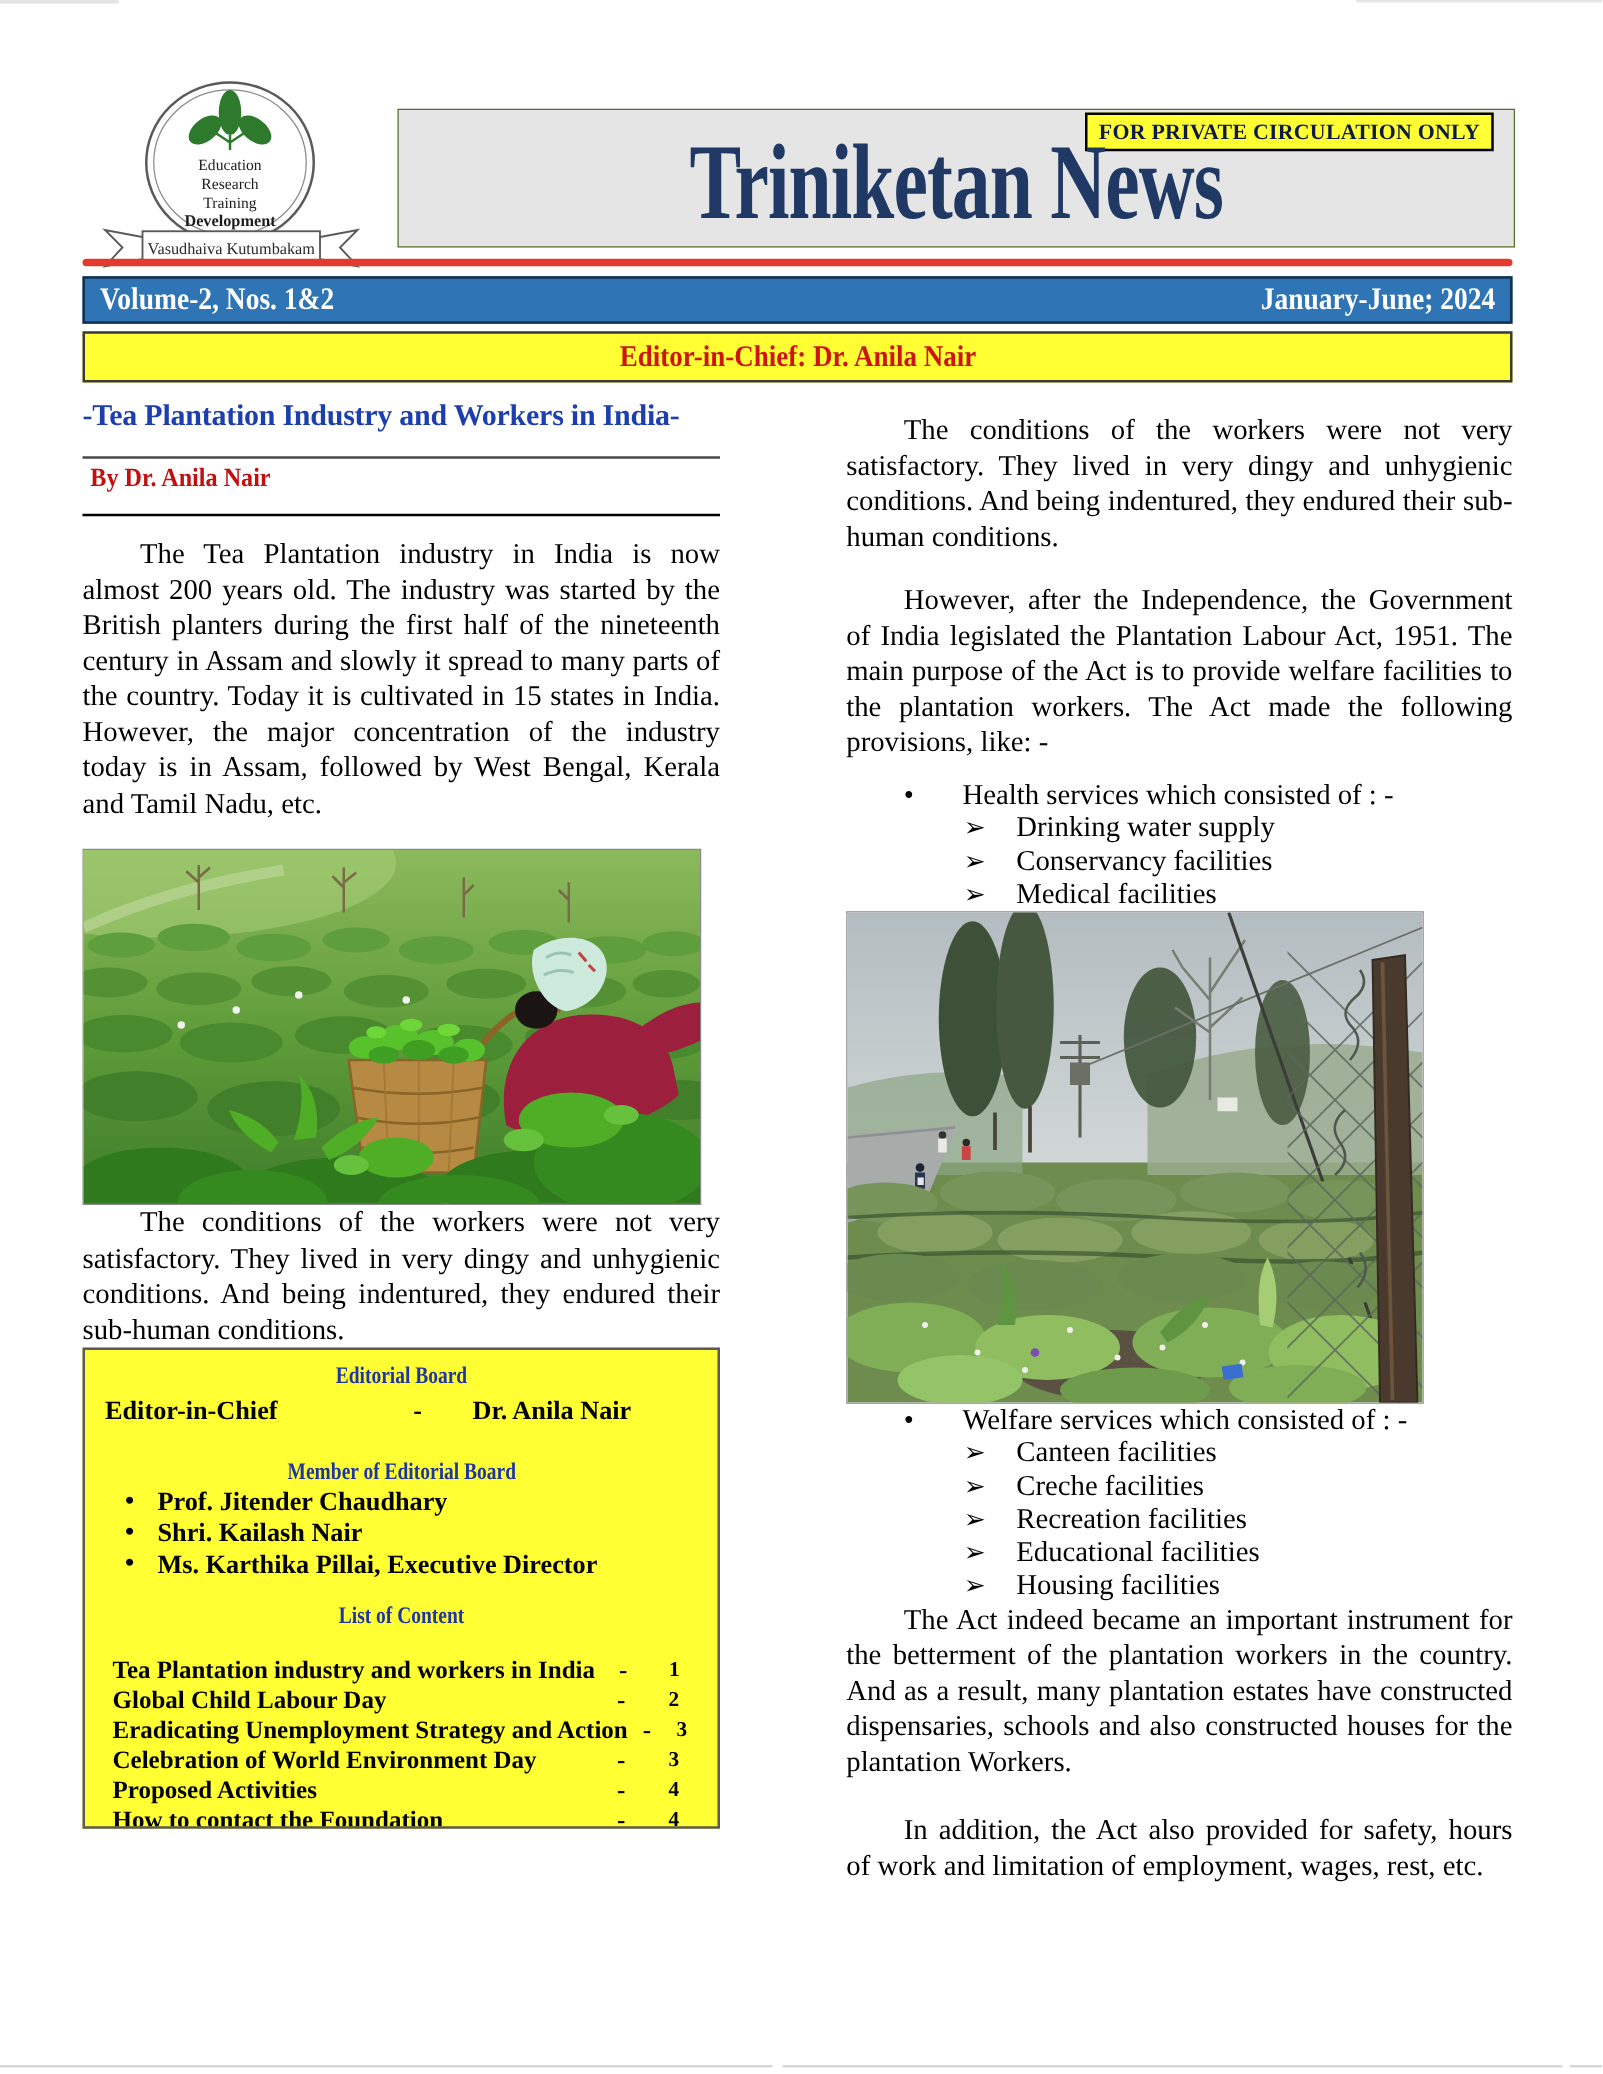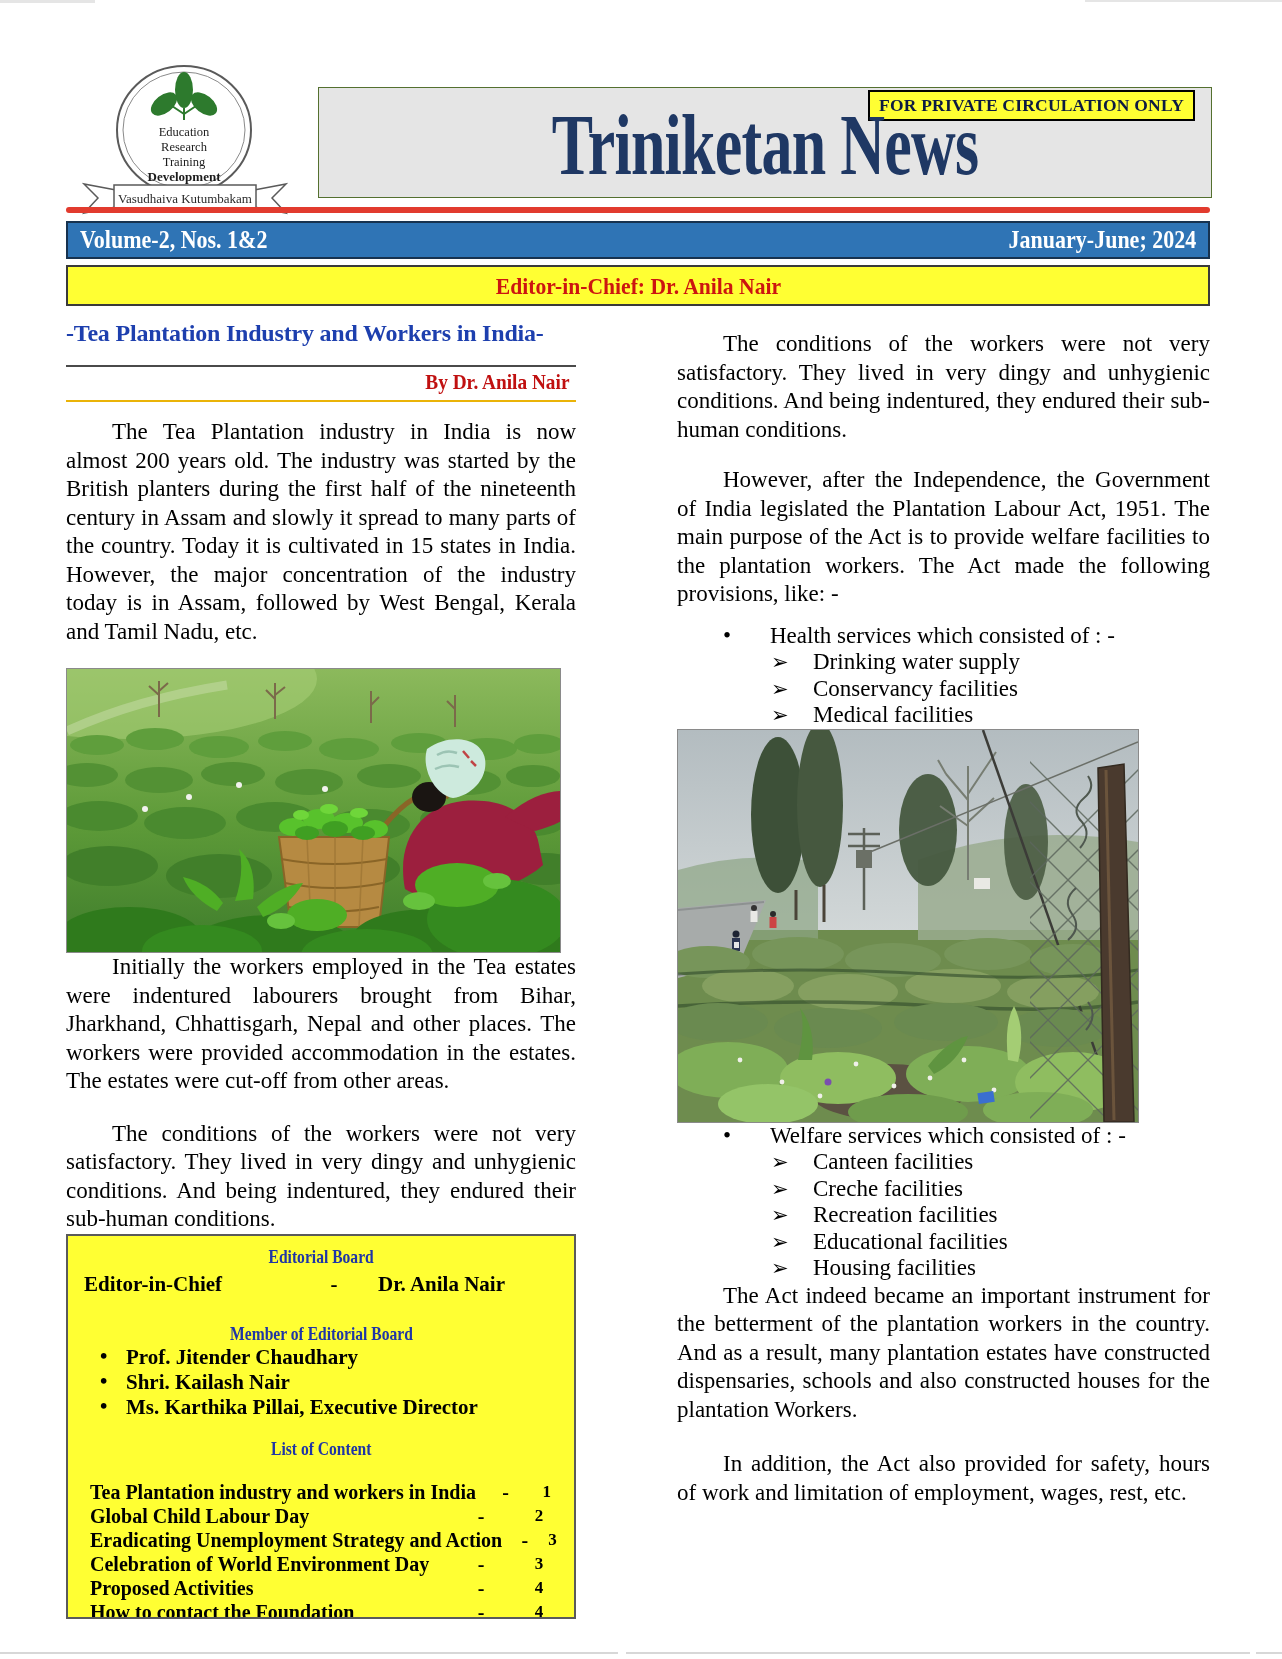--- a/index.html
+++ b/index.html
@@ -27,22 +27,22 @@
   .editor-bar span{display:inline-block;margin-top:6px;color:#CC1510;font-weight:bold;font-size:24px;
        transform:scaleX(.9);transform-origin:center;white-space:nowrap;}
 
   
   .col{position:absolute;top:315px;}
   .col-left{left:66px;width:510px;}
   .col-right{left:677px;top:330px;width:533px;}
   p.body{margin:0 0 22px;font-size:23px;line-height:28.5px;text-align:justify;text-indent:46px;}
   .article-title{margin:2px 0 0;font-size:24px;line-height:32px;font-weight:bold;color:#1d3fae;
        white-space:nowrap;letter-spacing:-.2px;}
-  .byline{margin:16px 0 16px;border-top:2px solid #4a4a4a;border-bottom:2px solid #eab308;
-       text-align:right;padding:3px 0 5px;}
+  .byline{margin:16px 0 16px;border-top:2px solid #4a4a4a;border-bottom:2px solid #000000;
+       text-align:left;padding:3px 0 16px;}
   .byline span{display:inline-block;color:#C01010;font-weight:bold;font-size:21px;
        transform:scaleX(.92);transform-origin:center;}
 
   figure.photo{margin:0;border:1px solid #8a8a8a;line-height:0;}
   .photo-left{margin:40px 0 26px;width:493px;height:283px;}
   .photo-right{margin:32px 0 48px 10px;width:460px;height:392px;}
   figure.photo svg{width:100%;height:100%;}
 
   
   .blt{position:relative;font-size:23px;line-height:26.5px;padding-left:93px;}
@@ -58,21 +58,21 @@
   .ib-h span{display:inline-block;transform:scaleX(.82);transform-origin:center;white-space:nowrap;}
   .chief{display:flex;margin-top:3px;font-weight:bold;font-size:21px;line-height:26px;}
   .chief .c-label{width:220px;}
   .chief .c-dash{width:60px;text-align:center;}
   .chief .c-name{margin-left:14px;}
   .members-h{margin-top:26px;}
   .member{position:relative;padding-left:42px;font-weight:bold;font-size:21px;line-height:25px;}
   .member .g{position:absolute;left:16px;top:-1px;}
   .toc-h{margin-top:18px;}
   .toc{margin-top:20px;}
-  .toc-row{display:flex;font-weight:bold;font-size:20px;line-height:24px;gap:16px;}
+  .toc-row{display:flex;font-weight:bold;font-size:20px;line-height:24px;}
   .toc-title{flex:1;padding-left:6px;white-space:nowrap;}
   .toc-dash{width:46px;text-align:center;}
   .toc-page{width:38px;text-align:center;font-size:17px;}
 
   .footer-line{position:absolute;height:2px;background:#d7d7d7;top:1652px;}
 </style>
 </head>
 <body>
 
 <div id="page">
@@ -233,21 +233,20 @@
           <ellipse cx="390" cy="216" rx="42" ry="22"></ellipse>
         </g>
         <g fill="#66c23d">
           <ellipse cx="214" cy="252" rx="14" ry="8"></ellipse>
             <ellipse cx="352" cy="232" rx="16" ry="9"></ellipse>
           <ellipse cx="430" cy="212" rx="14" ry="8"></ellipse>
         </g>
       </svg>
     </figure>
 
-    <p class="body" style="margin-bottom:24px;">Initially the workers employed in the Tea estates were indentured labourers brought from Bihar, Jharkhand, Chhattisgarh, Nepal and other places. The workers were provided accommodation in the estates. The estates were cut-off from other areas.</p>
     <p class="body" style="margin-bottom:0;">The conditions of the workers were not very satisfactory. They lived in very dingy and unhygienic conditions. And being indentured, they endured their sub-human conditions.</p>
 
     <aside class="infobox">
       <div class="ib-h">
         <span>Editorial Board</span>
       </div>
       <div class="chief">
         <span class="c-label">Editor-in-Chief</span>
         <span class="c-dash">-</span>
         <span class="c-name">Dr. Anila Nair</span>

